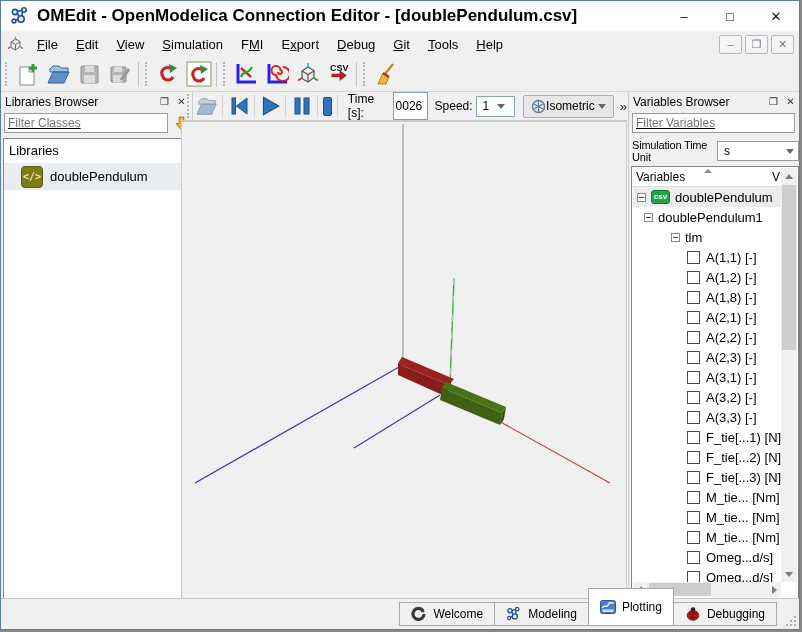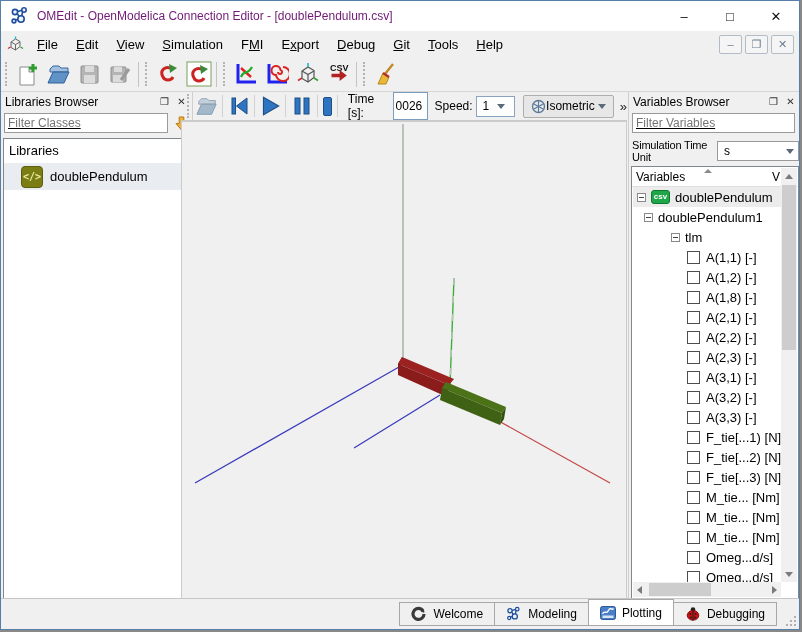--- a/index.html
+++ b/index.html
@@ -2,21 +2,21 @@
 <html><head>
 <meta charset="utf-8">
 <style>
   * { box-sizing: border-box; }
   body { margin:0; font-family:"Liberation Sans",sans-serif; background:#888; }
   .window { position:relative; width:800px; height:630px; border:1px solid #567ea6; background:#f0f0f0; overflow:hidden; }
 
   
   .titlebar { position:absolute; top:0; left:0; right:0; height:30px; background:#fff; display:flex; align-items:center; }
   .app-icon { margin:0 7px 0 9px; width:20px; height:20px; }
-  .title-text { font-size:12px; color:#701a75; }
+  .title-text { font-size:17px; color:#000000;font-weight:bold; }
   .win-btns { margin-left:auto; display:flex; height:100%; }
   .win-btn { width:46px; display:flex; align-items:center; justify-content:center; font-size:13px; color:#111; }
 
   
   .menubar { position:absolute; top:30px; left:0; right:0; height:26px; display:flex; align-items:center; font-size:13px; color:#000; }
   .menu-cube { width:17px; height:17px; margin:0 4px 0 6px; }
   .menu-item { padding:2px 9px; }
   .mn { text-decoration:underline; }
   .mdi-btns { margin-left:auto; margin-right:5px; display:flex; gap:3px; }
   .mdi-btn { width:23px; height:19px; border:1px solid #b2bcc6; border-radius:2px; background:#f5f5f5; color:#6d7d8c; font-size:11px; line-height:17px; text-align:center; }
@@ -81,21 +81,21 @@
   .hscroll { position:absolute; left:1px; right:17px; bottom:1px; height:15px; background:#f0f0f0; }
   .hthumb { position:absolute; left:16px; top:1px; width:62px; height:13px; background:#cdcdcd; }
   .harrow { position:absolute; top:4px; width:0; height:0; }
   .left { left:4px; border-top:4px solid transparent; border-bottom:4px solid transparent; border-right:5px solid #7a7a7a; }
   .right { right:4px; border-top:4px solid transparent; border-bottom:4px solid transparent; border-left:5px solid #7a7a7a; }
 
   
   .statusbar { position:absolute; bottom:0; left:0; right:0; height:31px; border-top:1px solid #c6c6c6; background:#f0f0f0; display:flex; align-items:flex-end; }
   .tabs { margin-left:auto; margin-right:22px; display:flex; align-items:flex-end; margin-bottom:3px; }
   .tab { height:24px; display:flex; align-items:center; gap:6px; padding:1px 11px; border:1px solid #a8a8a8; margin-left:-1px; background:#f0f0f0; font-size:12px; }
-  .tab.active { background:#fff; height:27px; position:relative; z-index:2; }
+  .tab.active { background:#fff; height:38px; position:relative; z-index:2; }
   .resize-grip { position:absolute; right:3px; bottom:3px; width:10px; height:10px;
     background:
       linear-gradient(#b0b0b0,#b0b0b0) 8px 8px/2px 2px no-repeat,
       linear-gradient(#b0b0b0,#b0b0b0) 8px 4px/2px 2px no-repeat,
       linear-gradient(#b0b0b0,#b0b0b0) 4px 8px/2px 2px no-repeat,
       linear-gradient(#b0b0b0,#b0b0b0) 8px 0/2px 2px no-repeat,
       linear-gradient(#b0b0b0,#b0b0b0) 4px 4px/2px 2px no-repeat,
       linear-gradient(#b0b0b0,#b0b0b0) 0 8px/2px 2px no-repeat; }
 </style>
 </head>

